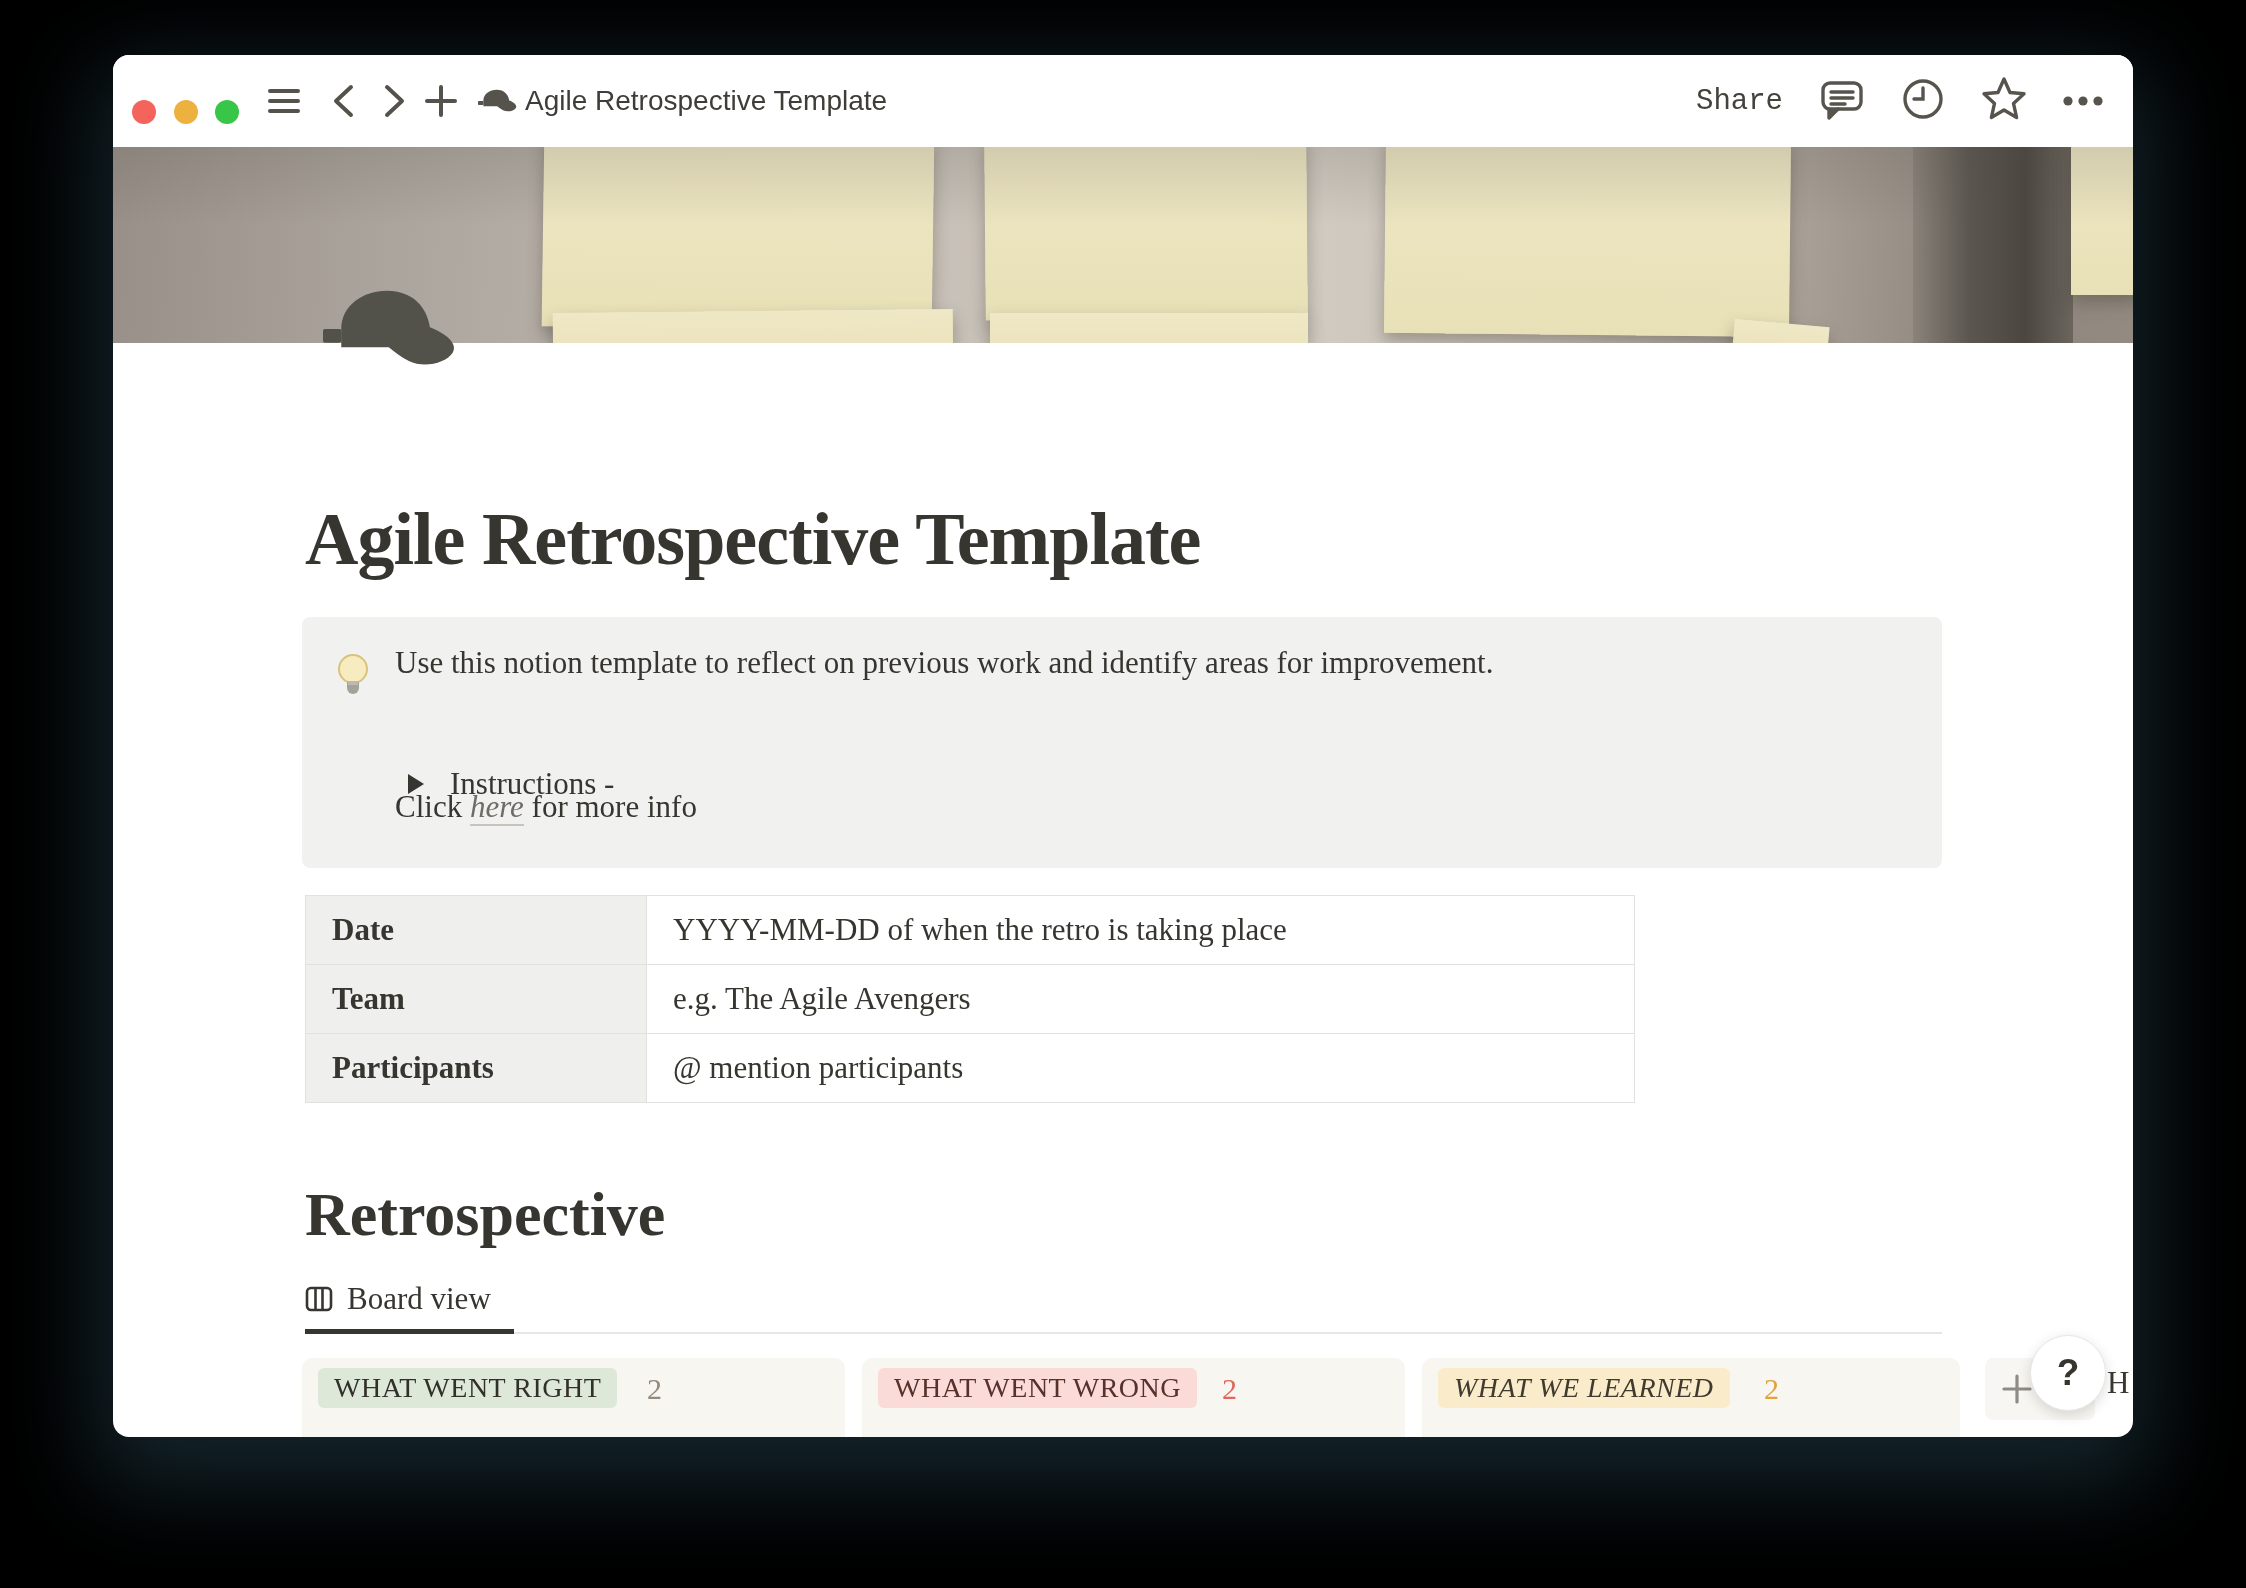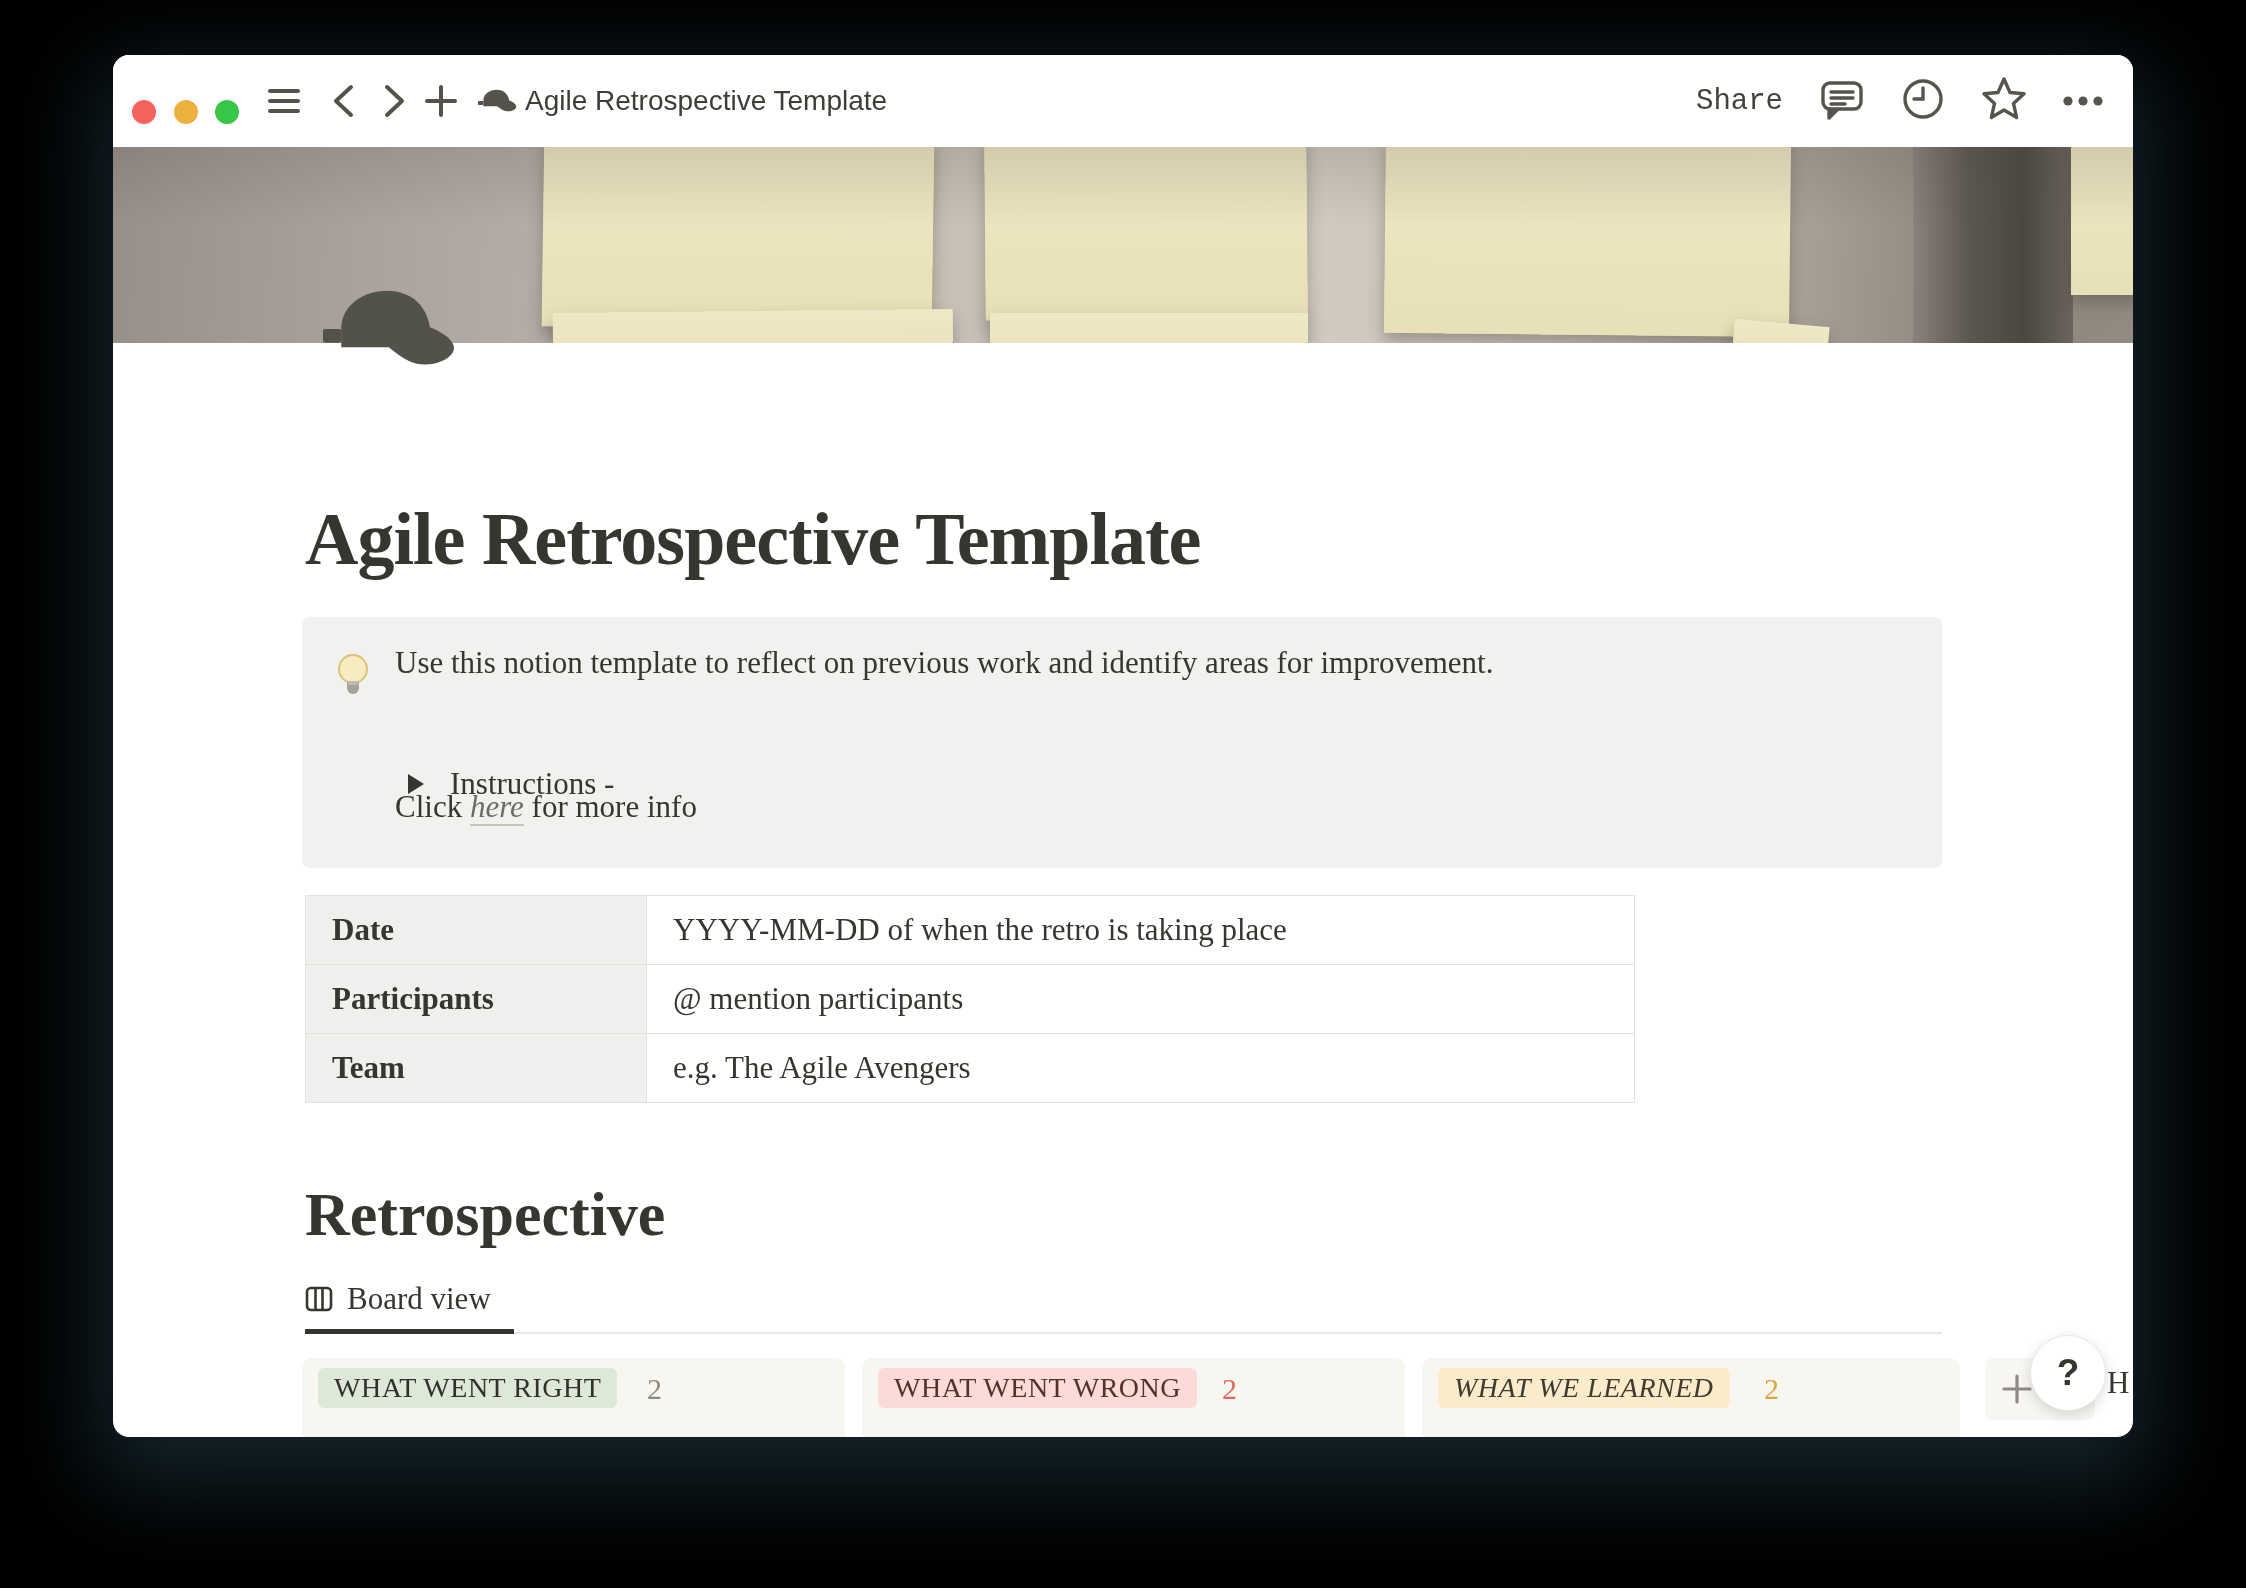--- a/index.html
+++ b/index.html
@@ -185,26 +185,26 @@
       <div class="co-click"><span>Click </span><a>here</a><span> for more info</span></div>
     </div>
 
     <table class="itable">
       <tbody>
           <tr>
         <td class="k">Date</td>
         <td>YYYY-MM-DD of when the retro is taking place</td>
       </tr>
       <tr>
+        <td class="k">Team</td>
+        <td>e.g. The Agile Avengers</td>
+      </tr>
+      <tr>
         <td class="k">Participants</td>
         <td>@ mention participants</td>
-      </tr>
-      <tr>
-        <td class="k">Team</td>
-        <td>e.g. The Agile Avengers</td>
       </tr>
     </tbody>
       </table>
 
     <div class="h2">Retrospective</div>
     <div class="viewrow">
       <svg width="28" height="28" viewBox="0 0 28 28">
           <g fill="none" stroke="#37352f" stroke-width="2.6">
             <rect x="2" y="3" width="24" height="22" rx="4"></rect>
             <line x1="10.5" y1="3" x2="10.5" y2="25"></line>

